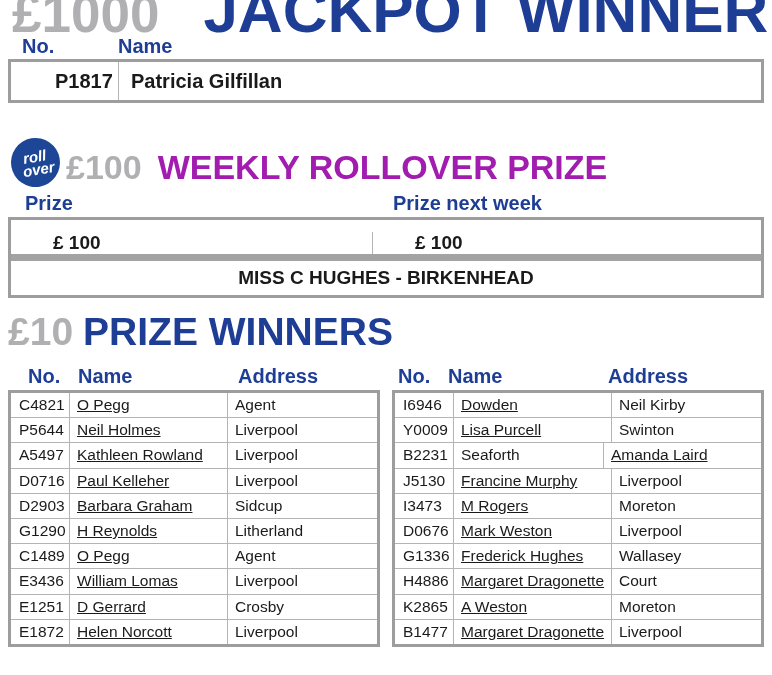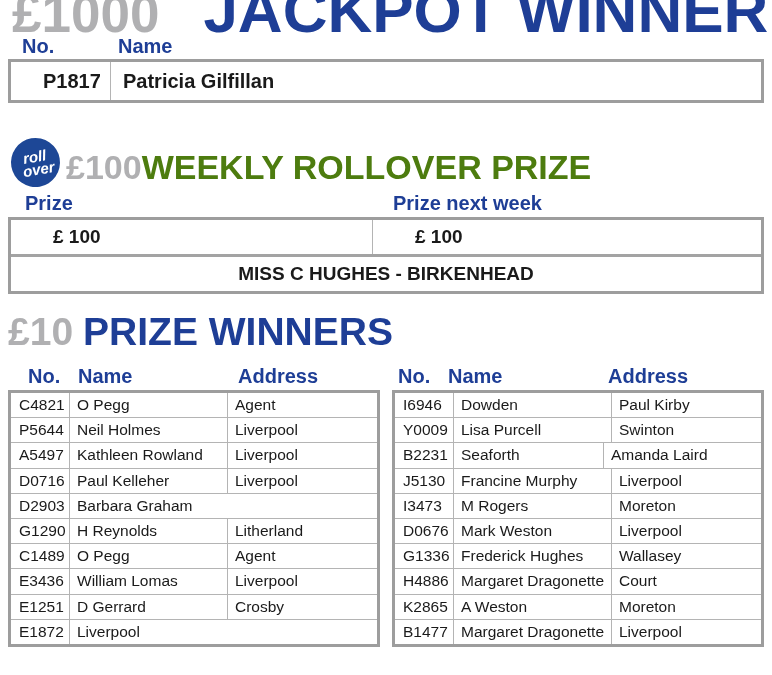--- a/index.html
+++ b/index.html
@@ -45,24 +45,24 @@
     width: 756px;
     height: 44px;
     box-sizing: border-box;
     border: 3px solid #9d9d9d;
     background: #ffffff;
     display: flex;
     font-size: 20px;
     font-weight: bold;
   }
   .jackpot-table .c-no {
-    width: 100px;
+    width: 108px;
     box-sizing: border-box;
     border-right: 1px solid #b4b4b4;
-    padding-left: 32px;
+    padding-left: 44px;
     display: flex;
     align-items: center;
   }
   .jackpot-table .c-name {
     flex: 1;
     padding-left: 12px;
     display: flex;
     align-items: center;
   }
 
@@ -91,37 +91,38 @@
   .rollover-heading {
     position: absolute;
     left: 66px;
     top: 150px;
     font-size: 34px;
     line-height: 34px;
     font-weight: bold;
     white-space: nowrap;
   }
   .rollover-heading .amount { color: #b0b0b2; }
-  .rollover-heading .title  { color: #4d7c0f; }
+  .rollover-heading .title  { color: #a21caf; margin-left: 16px; }
 
   .rollover-table {
     position: absolute;
     left: 8px;
     top: 217px;
     width: 756px;
     box-sizing: border-box;
     border: 3px solid #9d9d9d;
     background: #ffffff;
     font-size: 19px;
     font-weight: bold;
   }
   .rollover-table .row1 {
     display: flex;
     height: 34px;
-    border-bottom: 3px solid #a3a3a3;
+    border-bottom: 7px solid #a3a3a3;
+    align-items: flex-end;
   }
   .rollover-table .p-cell {
     width: 362px;
     box-sizing: border-box;
     border-right: 1px solid #b4b4b4;
     padding-left: 42px;
     display: flex;
     align-items: center;
   }
   .rollover-table .pn-cell {
@@ -172,21 +173,21 @@
   }
   .pw-table .tr:first-child { border-top: none; }
   .pw-table .td {
     box-sizing: border-box;
     display: flex;
     align-items: center;
     overflow: hidden;
     white-space: nowrap;
   }
   .pw-table .td-no      { width: 58px;  padding-left: 8px; }
-  .pw-table .td-name    { width: 158px; padding-left: 7px; border-left: 1px solid #b4b4b4; }
+  .pw-table .td-name    { width: 158px; padding-left: 7px; border-left: 1px solid #b4b4b4; text-decoration: underline; }
   .pw-table .td-address { flex: 1;      padding-left: 7px; border-left: 1px solid #b4b4b4; }
 </style>
 </head>
 <body>
 
 <div class="page">
 
   <div class="jackpot-heading">
     <span class="amount">£1000</span><span class="title">JACKPOT WINNER</span>
   </div>
@@ -248,20 +249,21 @@
           <div class="td td-address">Liverpool</div>
         </div>
         <div class="tr">
           <div class="td td-no">D0716</div>
           <div class="td td-name">Paul Kelleher</div>
           <div class="td td-address">Liverpool</div>
         </div>
         <div class="tr">
           <div class="td td-no">D2903</div>
           <div class="td td-name">Barbara Graham</div>
+          <div class="td td-address">Sidcup</div>
         </div>
         <div class="tr">
           <div class="td td-no">G1290</div>
           <div class="td td-name">H Reynolds</div>
           <div class="td td-address">Litherland</div>
         </div>
         <div class="tr">
           <div class="td td-no">C1489</div>
           <div class="td td-name">O Pegg</div>
           <div class="td td-address">Agent</div>
@@ -271,28 +273,29 @@
           <div class="td td-name">William Lomas</div>
           <div class="td td-address">Liverpool</div>
         </div>
         <div class="tr">
           <div class="td td-no">E1251</div>
           <div class="td td-name">D Gerrard</div>
           <div class="td td-address">Crosby</div>
         </div>
         <div class="tr">
           <div class="td td-no">E1872</div>
+          <div class="td td-name">Helen Norcott</div>
           <div class="td td-address">Liverpool</div>
         </div>
       </div>
     <div class="pw-table">
         <div class="tr">
           <div class="td td-no">I6946</div>
           <div class="td td-name">Dowden</div>
-          <div class="td td-address">Paul Kirby</div>
+          <div class="td td-address">Neil Kirby</div>
         </div>
         <div class="tr">
           <div class="td td-no">Y0009</div>
           <div class="td td-name">Lisa Purcell</div>
           <div class="td td-address">Swinton</div>
         </div>
         <div class="tr">
           <div class="td td-no">B2231</div>
           <div class="td td-address">Seaforth</div>
           <div class="td td-name">Amanda Laird</div>

